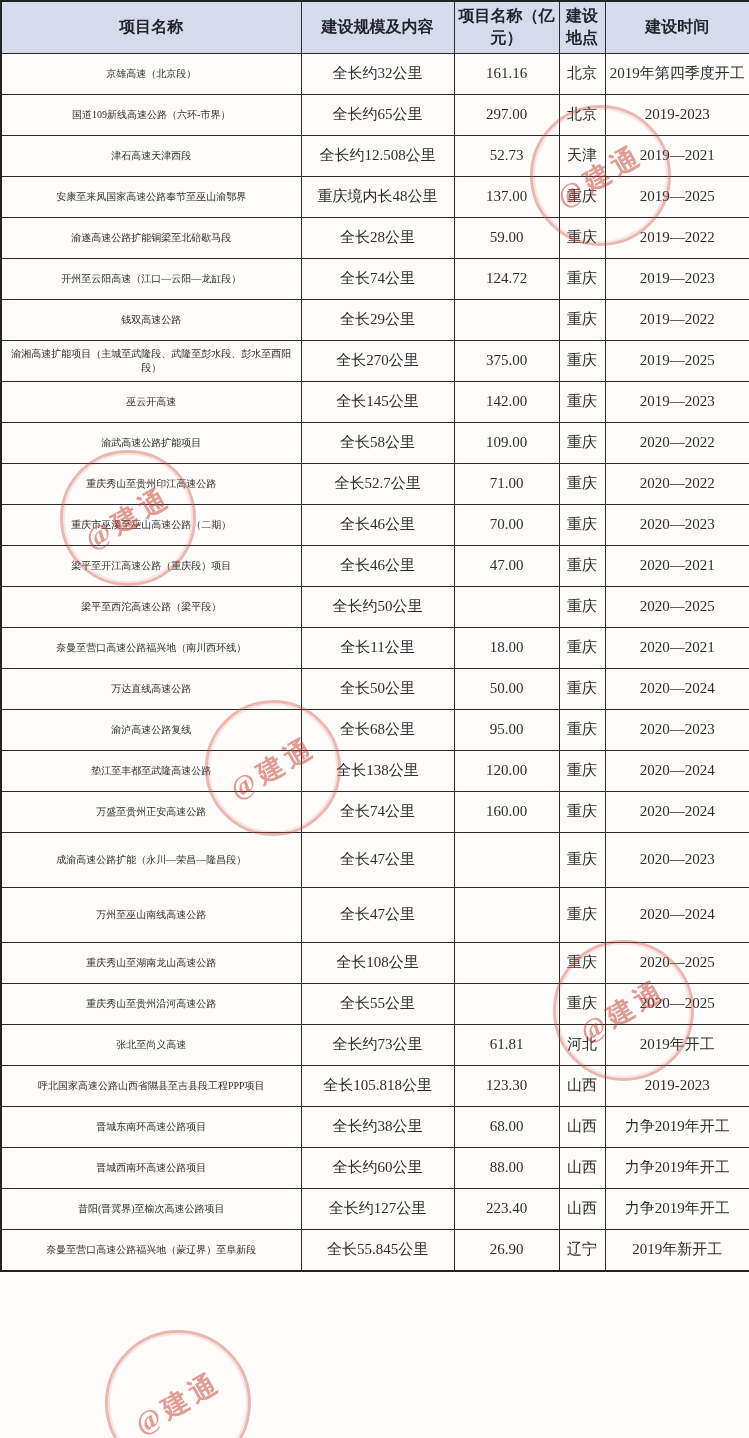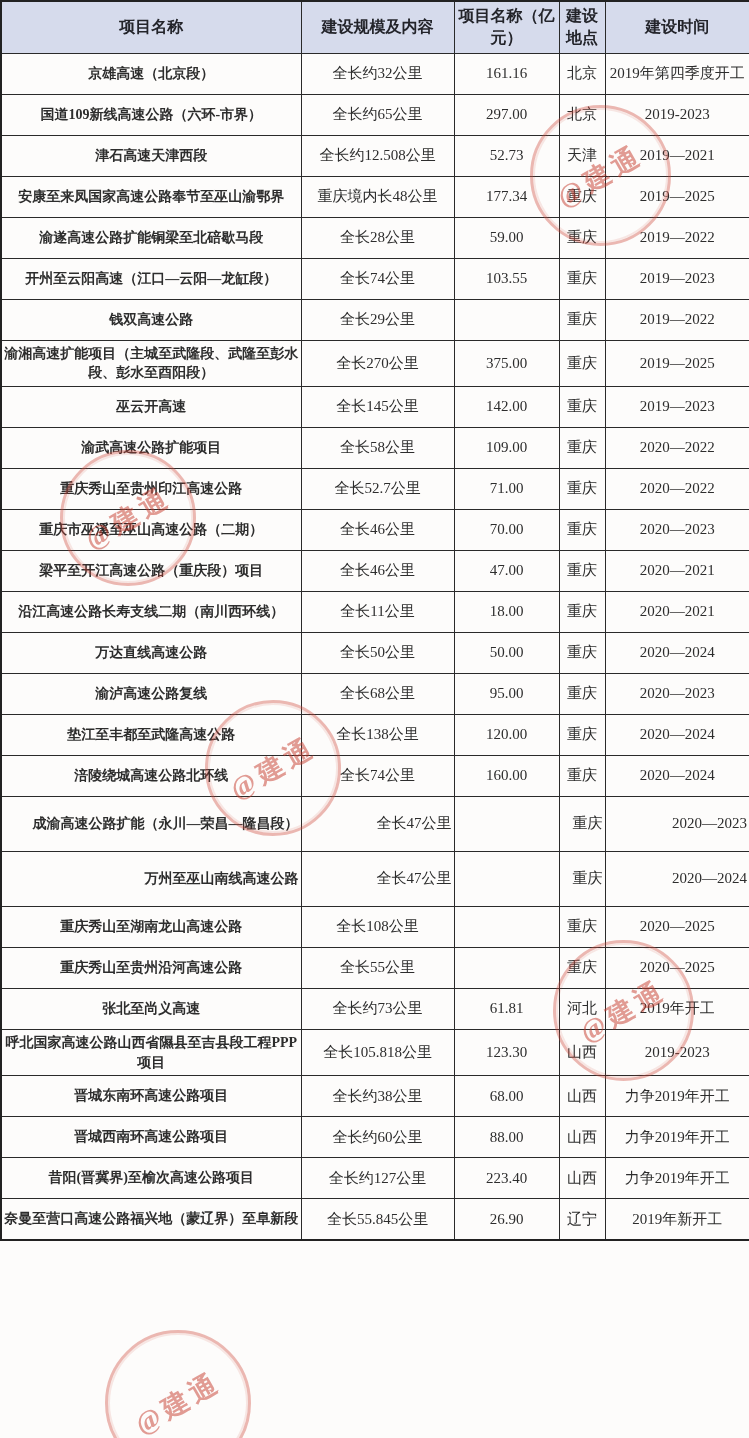--- a/index.html
+++ b/index.html
@@ -31,22 +31,22 @@
     word-break: break-all;
   }
   thead th {
     background: #d6dbec;
     font-size: 16px;
     font-weight: bold;
     height: 40px;
     color: #23242a;
   }
   tbody td { height: 34px; font-size: 15px; }
-  tbody td.c0 { font-size: 14px; font-weight: bold; }
-  tbody tr.tall td { height: 48px; text-align: right; }
+  tbody td.c0 { font-size: 10px; }
+  tbody tr.tall td { height: 48px; }
   
   .stamp {
     position: absolute;
     border: 3px solid rgba(204, 72, 58, 0.38);
     border-radius: 50%;
     box-shadow: inset 0 0 0 2px rgba(204, 72, 58, 0.12);
     display: flex;
     align-items: center;
     justify-content: center;
     pointer-events: none;
@@ -100,35 +100,35 @@
         <tr>
           <td class="c0">津石高速天津西段</td>
           <td class="c1">全长约12.508公里</td>
           <td class="c2">52.73</td>
           <td class="c3">天津</td>
           <td class="c4">2019—2021</td>
         </tr>
         <tr>
           <td class="c0">安康至来凤国家高速公路奉节至巫山渝鄂界</td>
           <td class="c1">重庆境内长48公里</td>
-          <td class="c2">177.34</td>
+          <td class="c2">137.00</td>
           <td class="c3">重庆</td>
           <td class="c4">2019—2025</td>
         </tr>
         <tr>
           <td class="c0">渝遂高速公路扩能铜梁至北碚歇马段</td>
           <td class="c1">全长28公里</td>
           <td class="c2">59.00</td>
           <td class="c3">重庆</td>
           <td class="c4">2019—2022</td>
         </tr>
         <tr>
           <td class="c0">开州至云阳高速（江口—云阳—龙缸段）</td>
           <td class="c1">全长74公里</td>
-          <td class="c2">103.55</td>
+          <td class="c2">124.72</td>
           <td class="c3">重庆</td>
           <td class="c4">2019—2023</td>
         </tr>
         <tr>
           <td class="c0">钱双高速公路</td>
           <td class="c1">全长29公里</td>
           <td class="c2"></td>
           <td class="c3">重庆</td>
           <td class="c4">2019—2022</td>
         </tr>
@@ -168,21 +168,28 @@
           <td class="c4">2020—2023</td>
         </tr>
         <tr>
           <td class="c0">梁平至开江高速公路（重庆段）项目</td>
           <td class="c1">全长46公里</td>
           <td class="c2">47.00</td>
           <td class="c3">重庆</td>
           <td class="c4">2020—2021</td>
         </tr>
         <tr>
-          <td class="c0">沿江高速公路长寿支线二期（南川西环线）</td>
+          <td class="c0">梁平至西沱高速公路（梁平段）</td>
+          <td class="c1">全长约50公里</td>
+          <td class="c2"></td>
+          <td class="c3">重庆</td>
+          <td class="c4">2020—2025</td>
+        </tr>
+        <tr>
+          <td class="c0">奈曼至营口高速公路福兴地（南川西环线）</td>
           <td class="c1">全长11公里</td>
           <td class="c2">18.00</td>
           <td class="c3">重庆</td>
           <td class="c4">2020—2021</td>
         </tr>
         <tr>
           <td class="c0">万达直线高速公路</td>
           <td class="c1">全长50公里</td>
           <td class="c2">50.00</td>
           <td class="c3">重庆</td>
@@ -196,21 +203,21 @@
           <td class="c4">2020—2023</td>
         </tr>
         <tr>
           <td class="c0">垫江至丰都至武隆高速公路</td>
           <td class="c1">全长138公里</td>
           <td class="c2">120.00</td>
           <td class="c3">重庆</td>
           <td class="c4">2020—2024</td>
         </tr>
         <tr>
-          <td class="c0">涪陵绕城高速公路北环线</td>
+          <td class="c0">万盛至贵州正安高速公路</td>
           <td class="c1">全长74公里</td>
           <td class="c2">160.00</td>
           <td class="c3">重庆</td>
           <td class="c4">2020—2024</td>
         </tr>
         <tr class="tall">
           <td class="c0">成渝高速公路扩能（永川—荣昌—隆昌段）</td>
           <td class="c1">全长47公里</td>
           <td class="c2"></td>
           <td class="c3">重庆</td>

